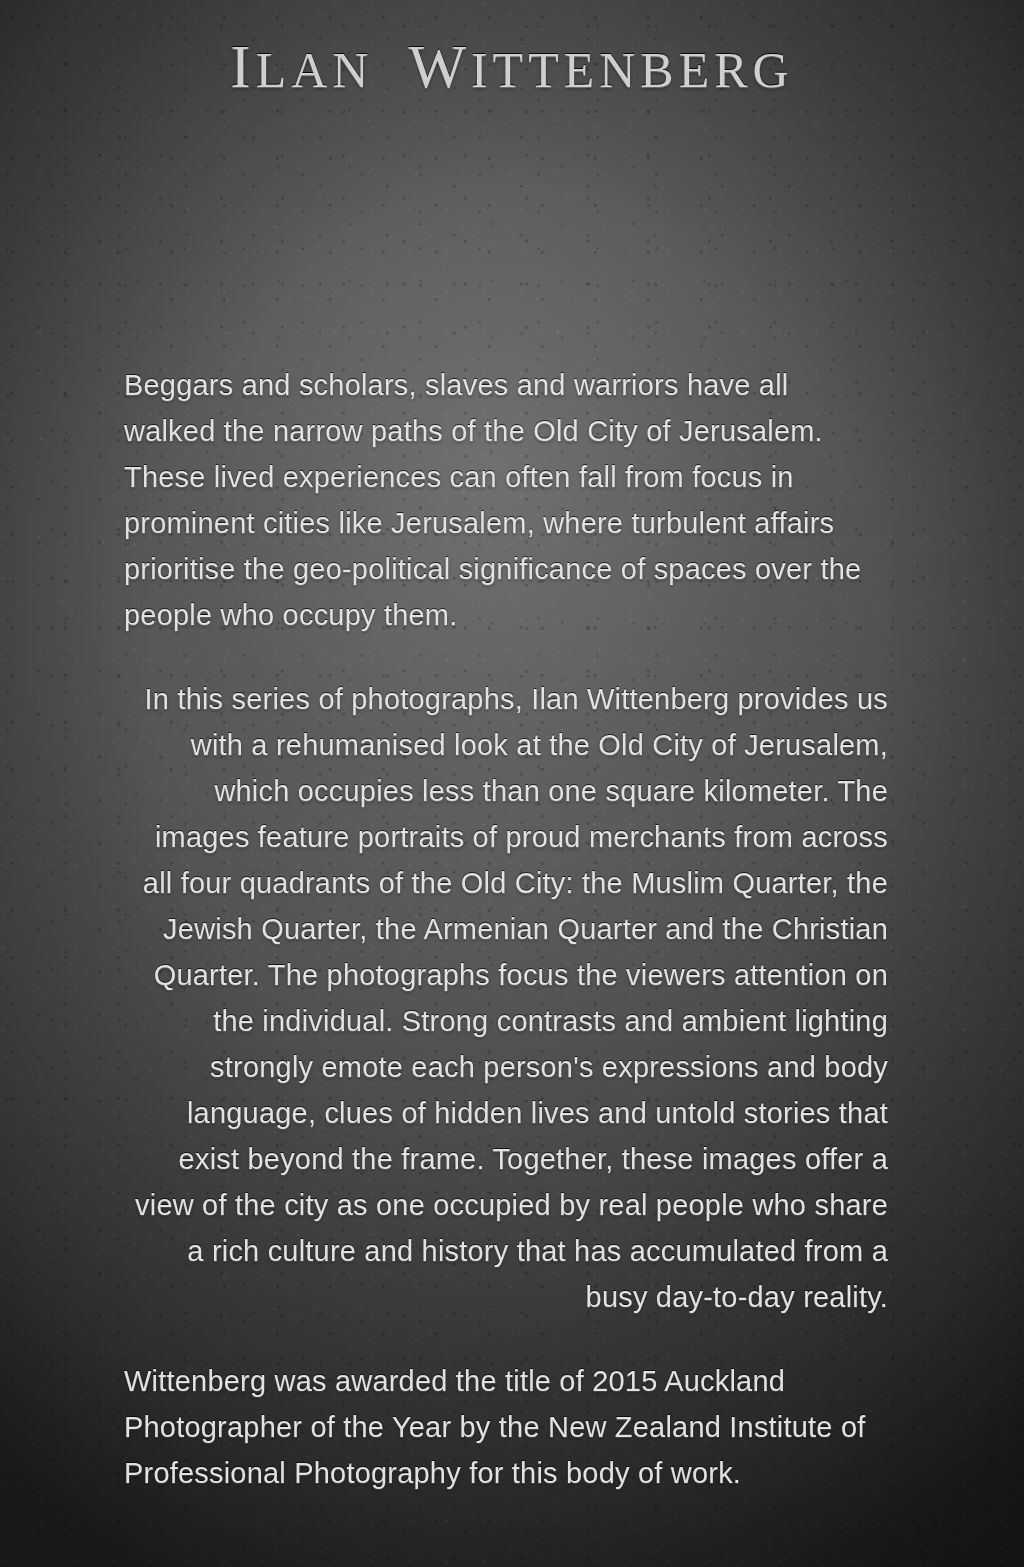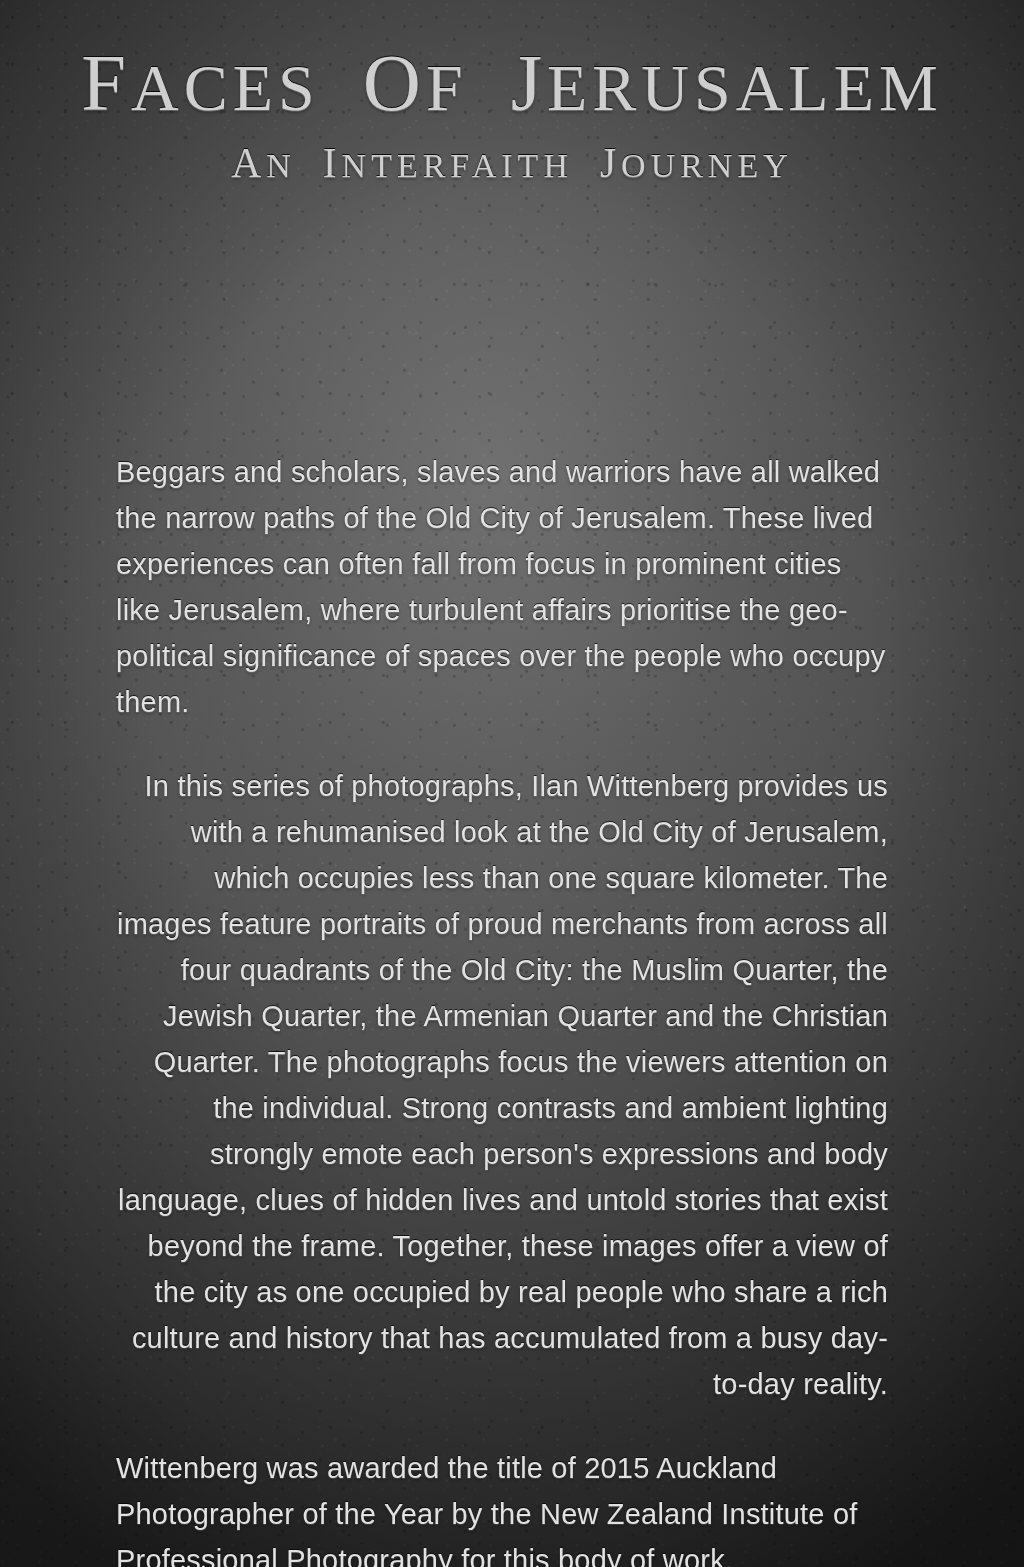--- a/index.html
+++ b/index.html
@@ -103,43 +103,42 @@
     margin: 0 auto;
     padding: 0;
     width: 772px;
     margin-left: 116px;
   }
 
   .body-block p {
     color: #e2e2e2;
     font-size: 29px;
     line-height: 46px;
-    margin: 0 0 38px 0;
+    margin: 0 0 38px 8px;
     letter-spacing: 0.2px;
     text-shadow:
       0 -1px 0 rgba(0,0,0,0.70),
       0 1px 1px rgba(255,255,255,0.16),
       0 2px 3px rgba(0,0,0,0.35);
   }
 
   .para-intro { margin-top: 0; }
   .para-main { margin-bottom: 40px; text-align: right; }
   .para-award { margin-bottom: 46px; }
 
   .spacer-top { height: 262px; }
 </style>
 </head>
 <body>
 
 <div class="plaque">
   <div class="content">
 
     <div class="title-block">
-      <div class="title-line2 engraved"><span class="smallcaps-first">F</span><span>ACES</span>&nbsp;&nbsp;<span class="smallcaps-first">O</span><span>F</span>&nbsp;&nbsp;<span class="smallcaps-first">J</span><span>ERUSALEM</span></div>
-      <div class="title-line3 engraved"><span class="smallcaps-first">A</span><span>N</span>&nbsp;&nbsp;<span class="smallcaps-first">I</span><span>NTERFAITH</span>&nbsp;&nbsp;<span class="smallcaps-first">J</span><span>OURNEY</span></div>
+      <div class="title-line1 engraved"><span class="smallcaps-first">I</span><span>LAN</span>&nbsp;&nbsp;<span class="smallcaps-first">W</span><span>ITTENBERG</span></div>
     </div>
 
     <div class="spacer-top"></div>
 
     <div class="body-block">
       <p class="para-intro">Beggars and scholars, slaves and warriors have all walked the narrow paths of the Old City of Jerusalem. These lived experiences can often fall from focus in prominent cities like Jerusalem, where turbulent affairs prioritise the geo-political significance of spaces over the people who occupy them.</p>
       <p class="para-main">In this series of photographs, Ilan Wittenberg provides us with a rehumanised look at the Old City of Jerusalem, which occupies less than one square kilometer. The images feature portraits of proud merchants from across all four quadrants of the Old City: the Muslim Quarter, the Jewish Quarter, the Armenian Quarter and the Christian Quarter. The photographs focus the viewers attention on the individual. Strong contrasts and ambient lighting strongly emote each person's expressions and body language, clues of hidden lives and untold stories that exist beyond the frame. Together, these images offer a view of the city as one occupied by real people who share a rich culture and history that has accumulated from a busy day-to-day reality.</p>
       <p class="para-award">Wittenberg was awarded the title of 2015 Auckland Photographer of the Year by the New Zealand Institute of Professional Photography for this body of work.</p>
 
     </div>

